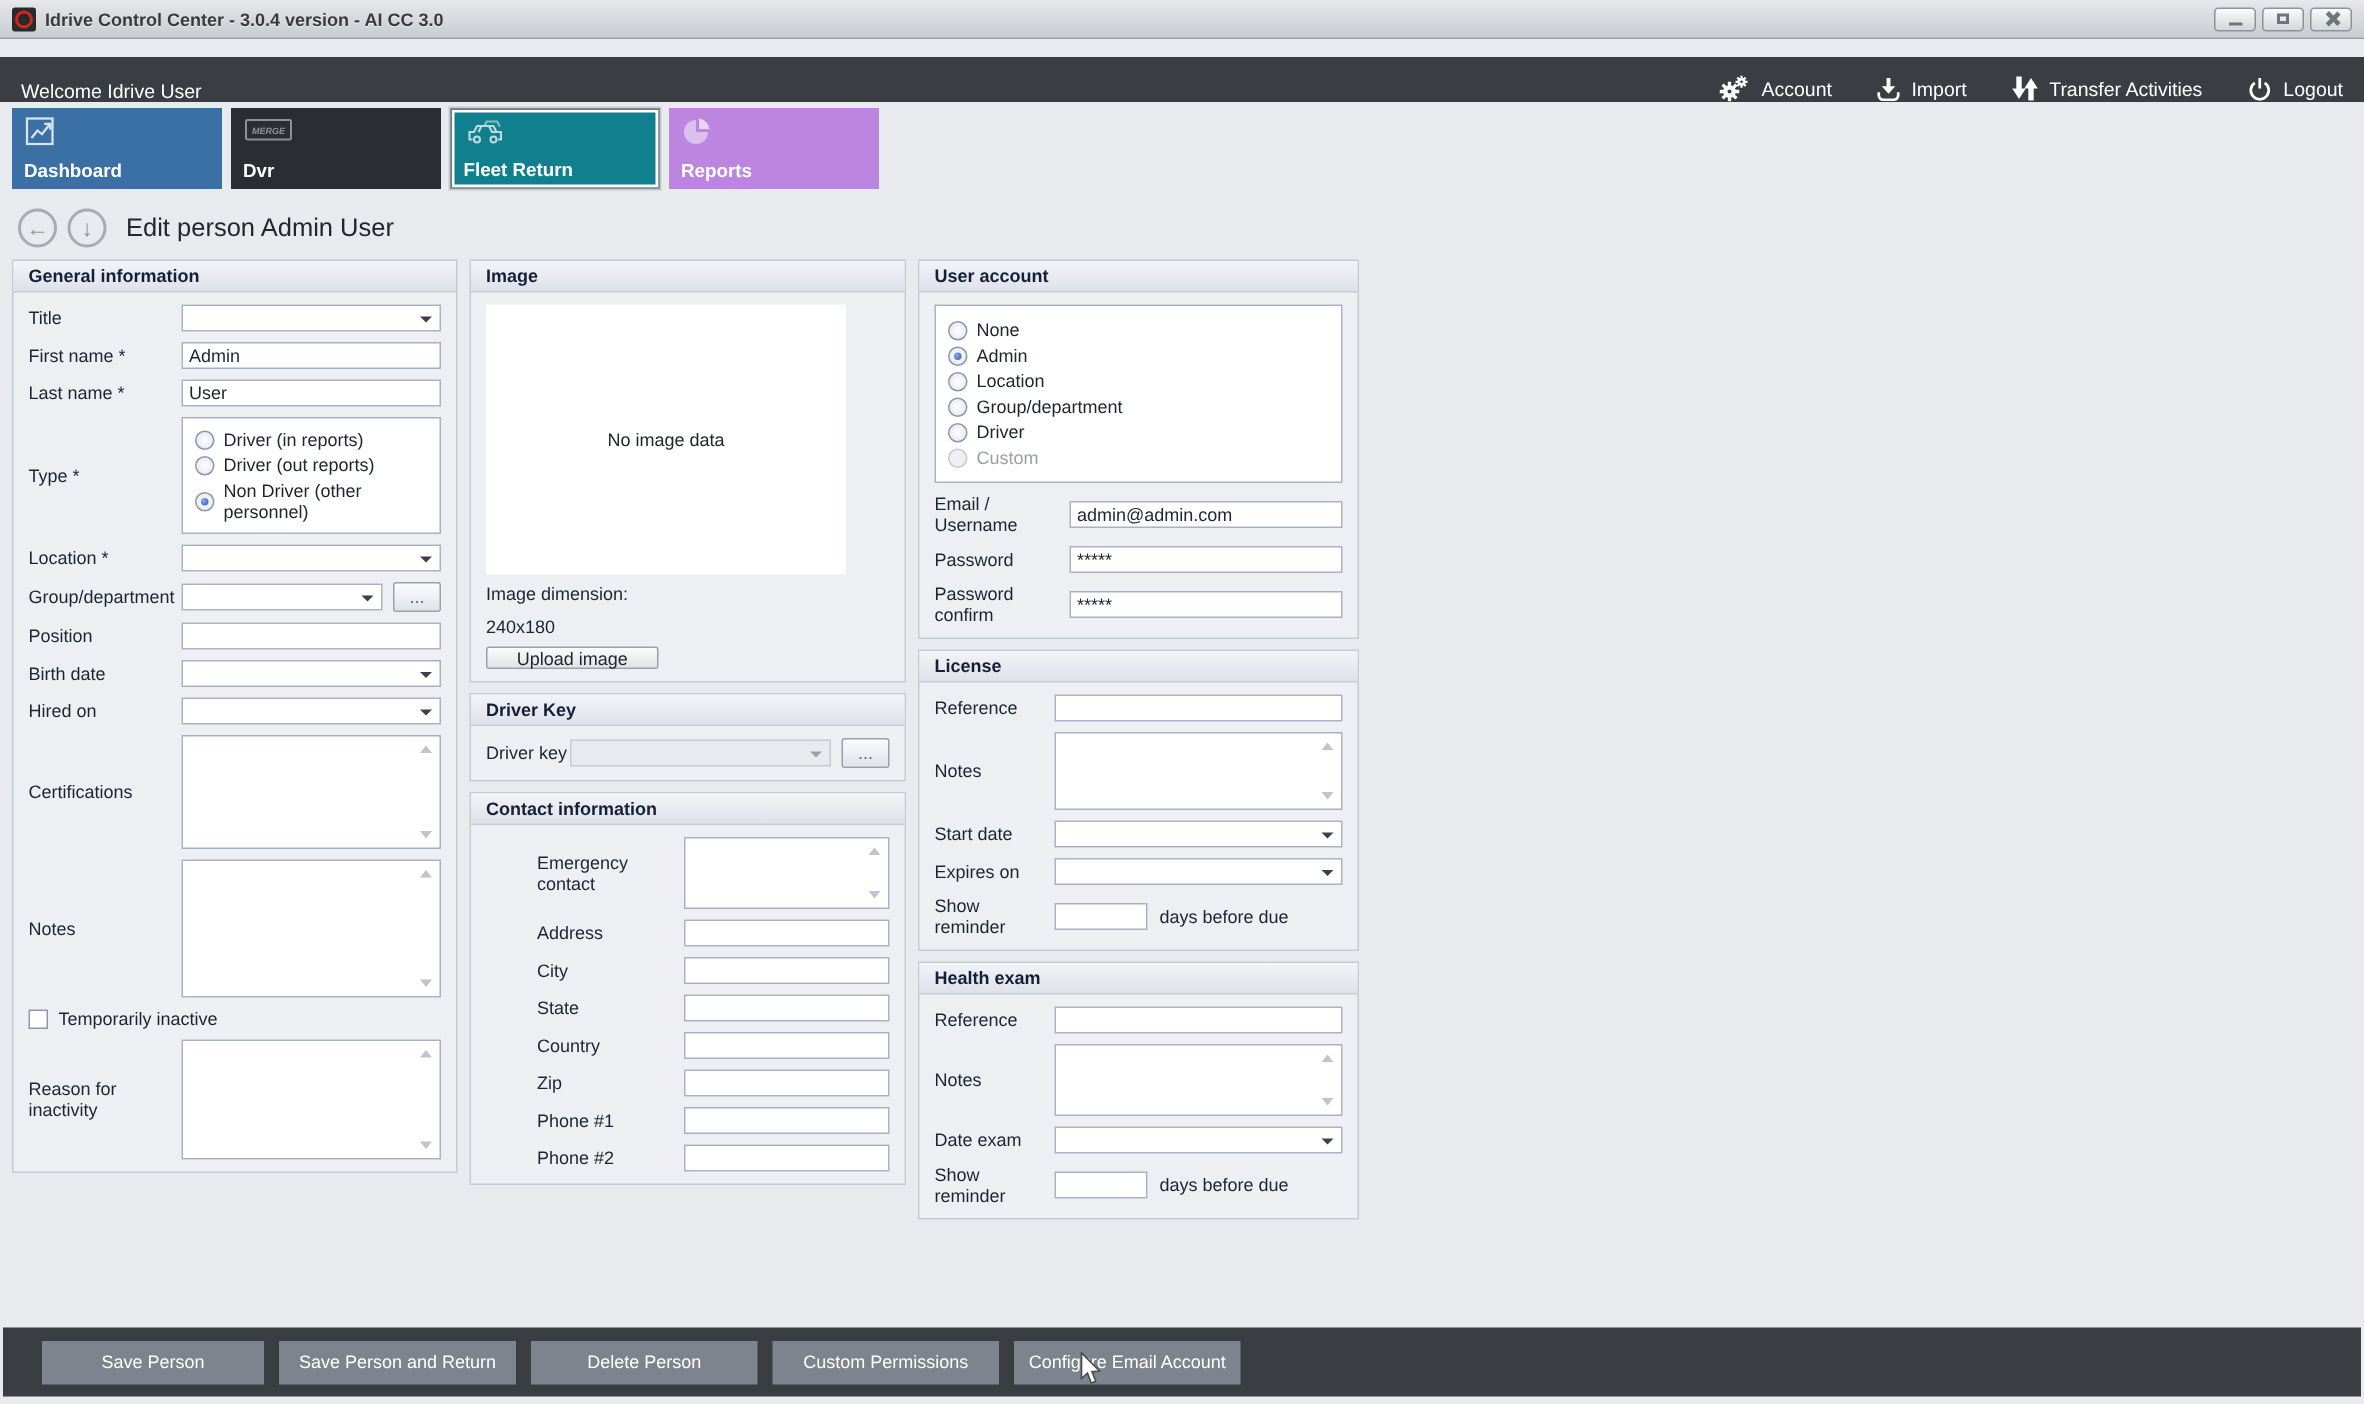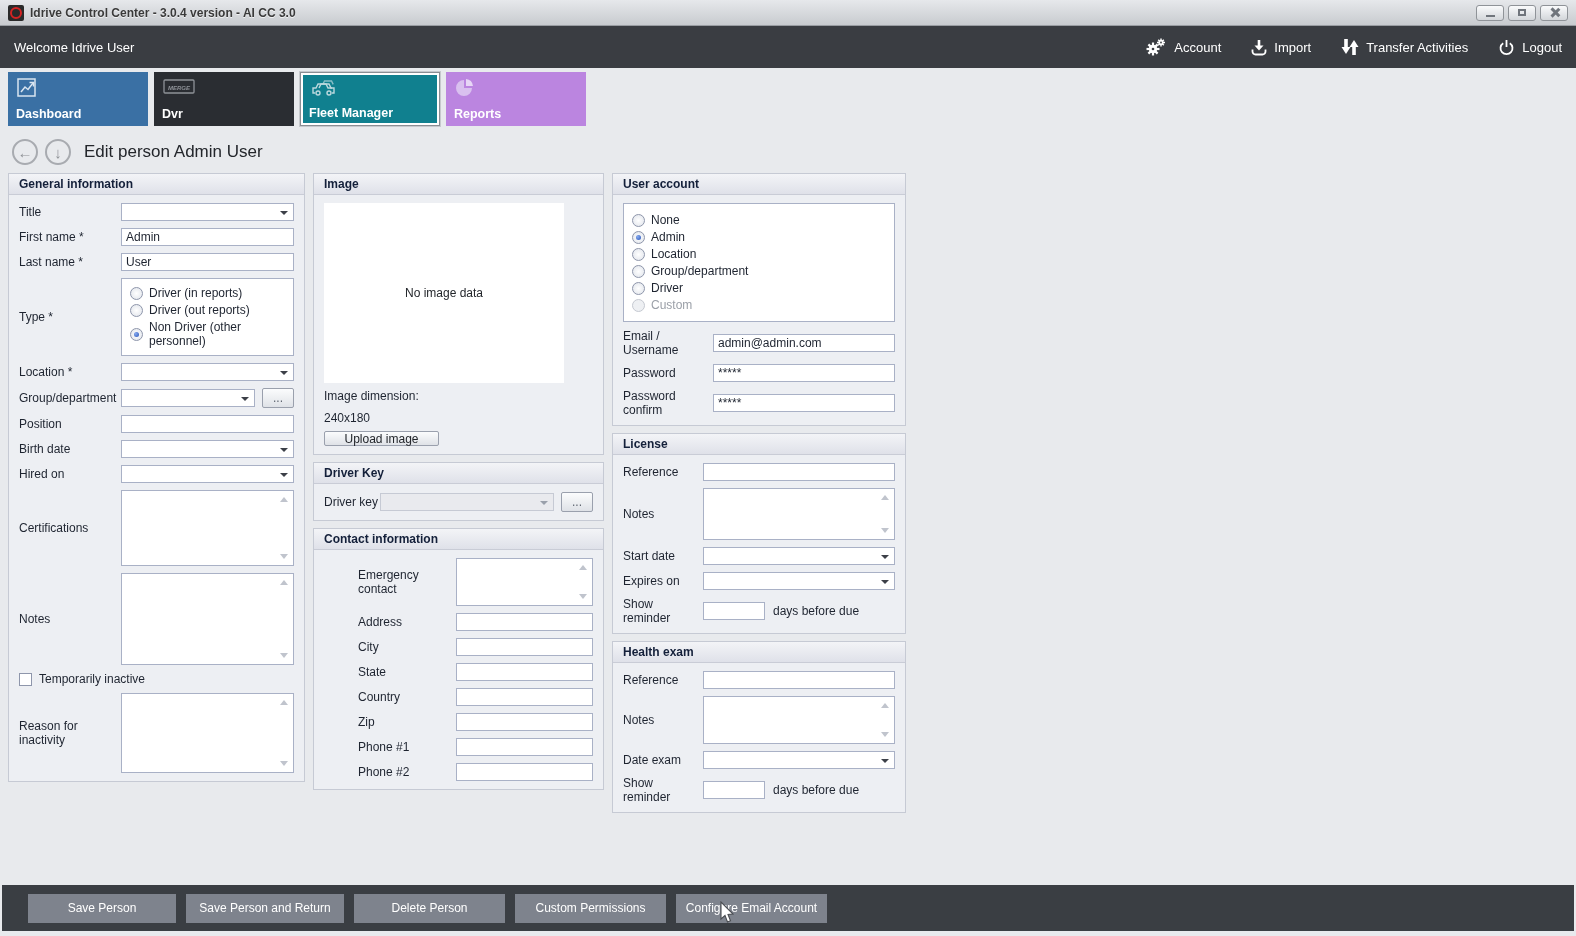--- a/index.html
+++ b/index.html
@@ -35,22 +35,22 @@
   .glyph-min { width:9px; height:2px; background:#70757c; margin-top:6px; }
   .glyph-max { width:8px; height:7px; border:2px solid #70757c; }
   .glyph-close { position:relative; width:9px; height:9px; }
   .glyph-close::before,.glyph-close::after {
     content:""; position:absolute; left:4px; top:-1px; width:2.5px; height:11px; background:#70757c;
   }
   .glyph-close::before { transform:rotate(45deg); }
   .glyph-close::after { transform:rotate(-45deg); }
   
   .menubar {
-    height:42px; background:#3a3d42; color:#fff;
-    display:flex; align-items:center; padding:0 14px; font-size:13px;
+    height:30px; background:#3a3d42; color:#fff;
+    display:flex; align-items:flex-end; padding:0 14px; font-size:13px;margin-top:12px;
   }
   .menu-right { margin-left:auto; display:flex; gap:30px; align-items:center; }
   .menu-item { display:flex; align-items:center; gap:7px; cursor:pointer; }
   .menu-item svg { display:block; }
   
   .nav-row { display:flex; gap:6px; padding:4px 0 4px 8px; }
   .tile {
     width:140px; height:54px; position:relative; color:#fff; cursor:pointer;
     padding:5px 8px;
   }
@@ -285,21 +285,21 @@
       <svg width="30" height="22" viewBox="0 0 30 22">
           <g stroke="#bcd9de" fill="none" stroke-width="1.4">
             <path d="M10 10 l2-4 h8 l2 4 h3 v5 h-2"></path>
             <path d="M6 15 h-2 v-5 h3 l2-4 h8 l2 4 h4"></path>
             <circle cx="9" cy="15" r="2"></circle>
             <circle cx="20" cy="15" r="2"></circle>
             <path d="M14 6 l1.5-3 h7 l1.7 3.4" opacity="0.7"></path>
           </g>
         </svg>
     </span>
-    <span class="tile-label">Fleet Manager</span>
+    <span class="tile-label">Fleet Return</span>
   </div>
   <div class="tile tile-reports">
     <span>
       <svg width="22" height="22" viewBox="0 0 22 22">
           <path d="M10 3 a8 8 0 1 0 8 8 h-8 z" fill="#d9c0ef"></path>
           <path d="M12 2 a8 8 0 0 1 7 7 h-7 z" fill="#e7d6f6"></path>
         </svg>
     </span>
     <span class="tile-label">Reports</span>
   </div>

